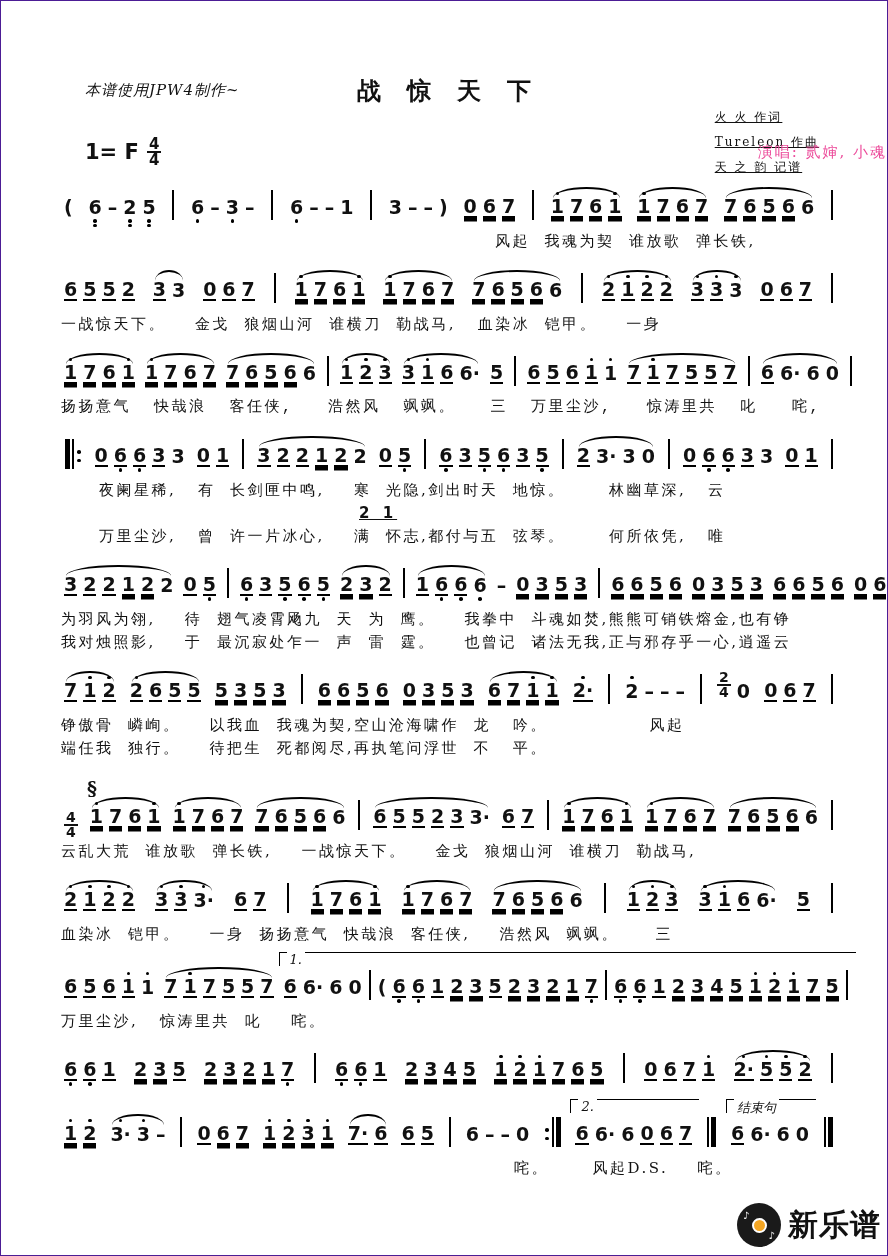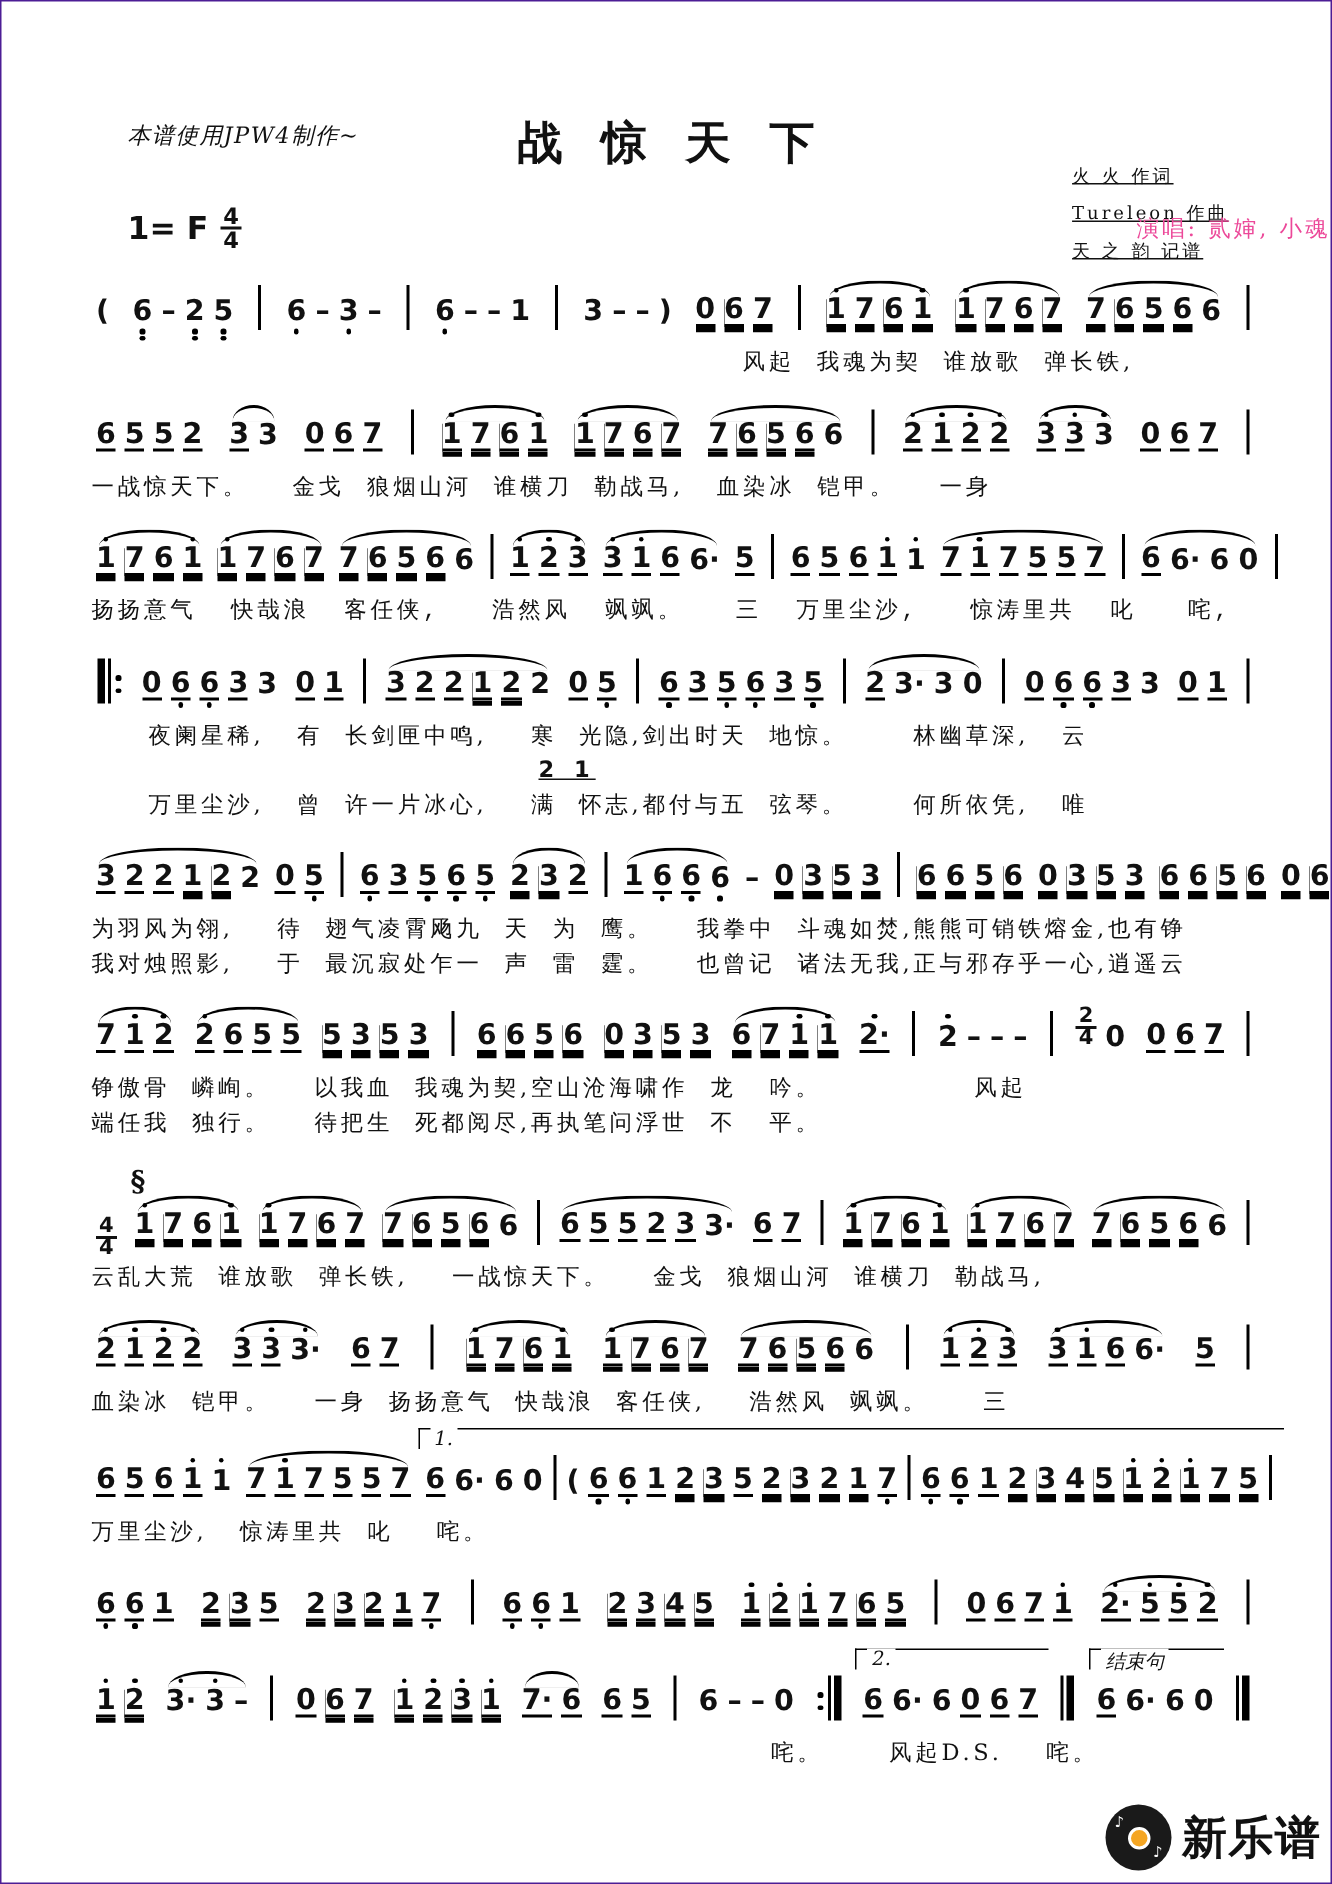--- a/index.html
+++ b/index.html
@@ -2,21 +2,21 @@
 <html><head>
 <meta charset="utf-8">
 <style>
   html,body{margin:0;padding:0;background:#eee;}
   .page{width:888px;height:1256px;position:relative;background:#fff;border:1px solid #4c1d95;
         box-sizing:border-box;font-family:"DejaVu Sans","Liberation Sans",sans-serif;color:#111;overflow:hidden;}
   
   .watermark{position:absolute;left:84px;top:80px;font-family:"DejaVu Serif",serif;
              font-style:italic;font-size:15px;letter-spacing:1px;}
   .title{position:absolute;left:0;right:0;top:74px;margin:0;text-align:center;
-         font-size:30px;font-weight:bold;letter-spacing:26px;text-indent:26px;
+         font-size:24px;font-weight:bold;letter-spacing:26px;text-indent:26px;
          font-family:"DejaVu Sans",sans-serif;}
   .credits{position:absolute;right:68px;top:104px;font-family:"DejaVu Serif",serif;
            font-size:12px;line-height:25px;text-align:left;letter-spacing:2px;text-decoration:underline;}
   .keysig{position:absolute;left:84px;top:136px;font-size:21px;font-weight:bold;
           display:flex;align-items:center;gap:8px;}
   .mfrac{display:inline-flex;flex-direction:column;align-items:center;font-size:15px;line-height:14px;}
   .mfrac b:first-child{border-bottom:2px solid #111;padding:0 2px;}
   .perf{position:absolute;left:0;right:0;top:142px;text-align:right;color:#ec4899;
         font-size:15px;letter-spacing:2px;font-family:"DejaVu Serif",serif;}
   

